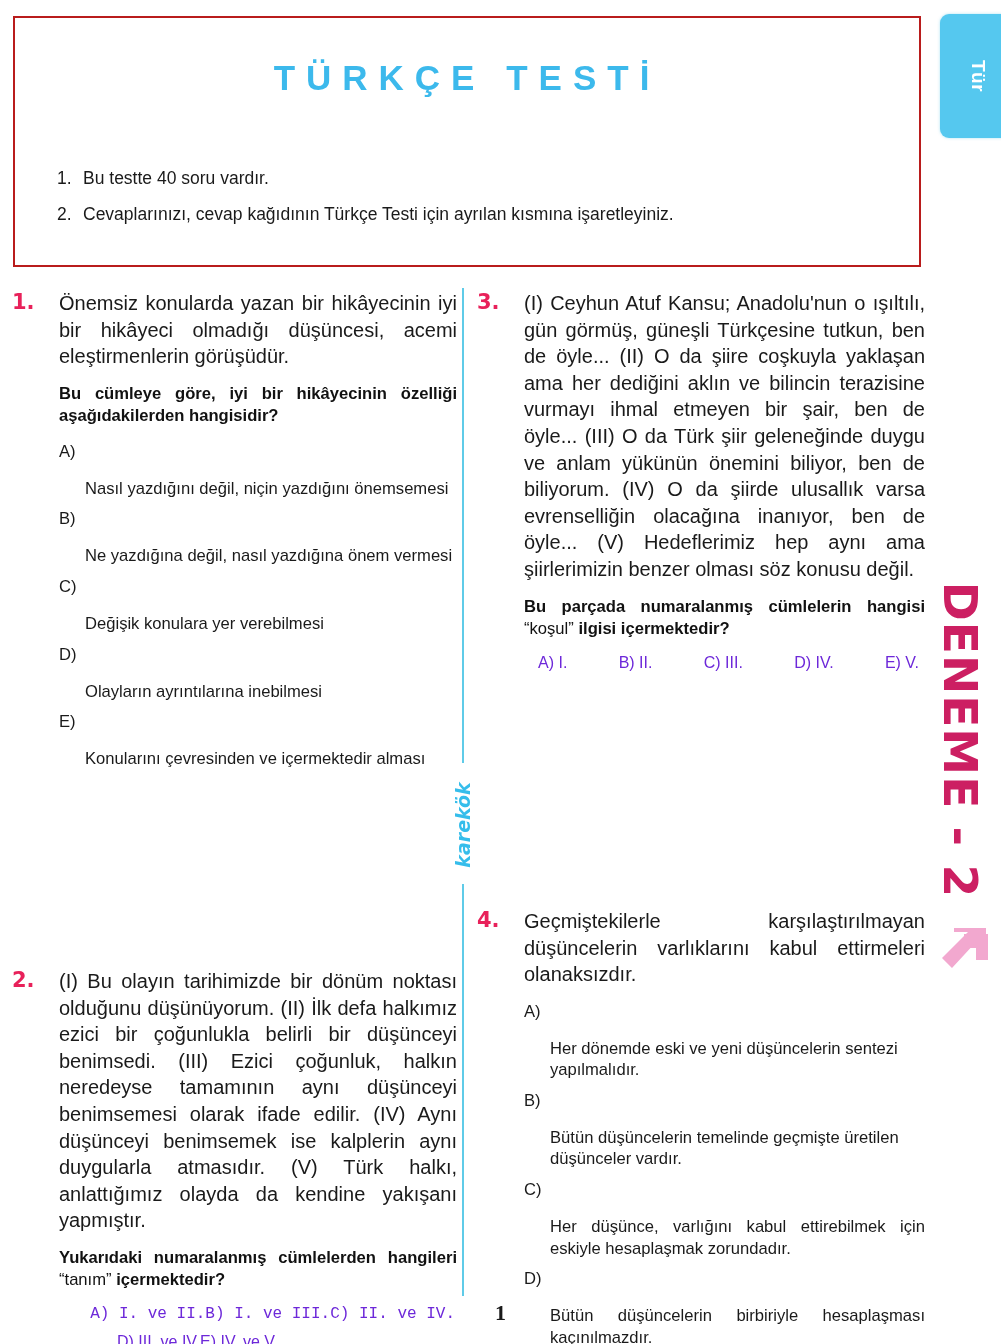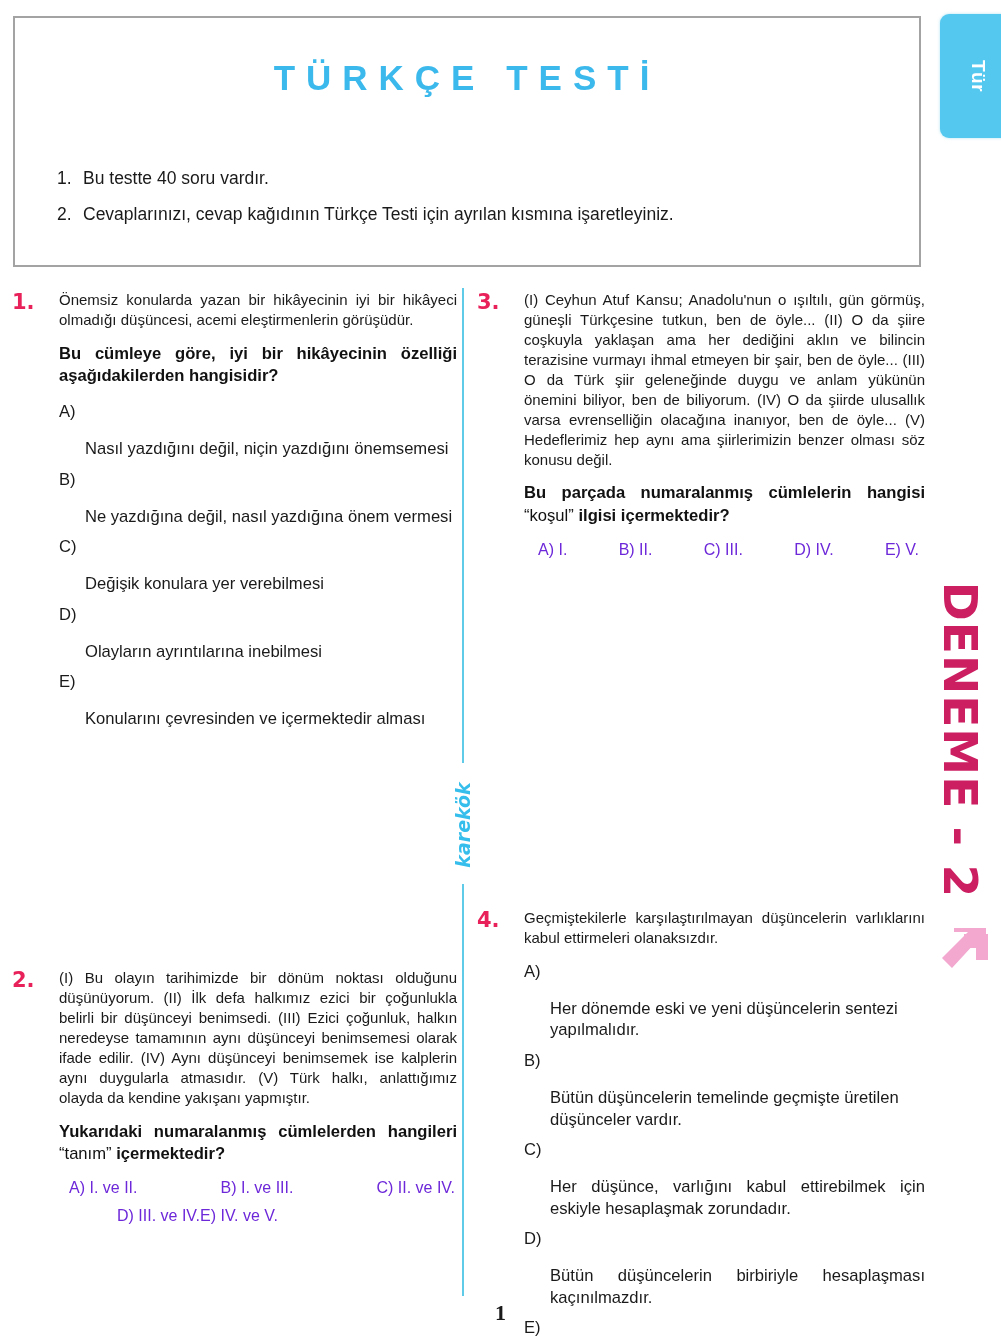--- a/index.html
+++ b/index.html
@@ -16,21 +16,21 @@
     overflow: hidden;
   }
 
   
   #header-box {
     position: absolute;
     left: 13px;
     top: 16px;
     width: 908px;
     height: 251px;
-    border: 2px solid #a3a3a3;
+    border: 2px solid #b91c1c;
     box-sizing: border-box;
     background: #ffffff;
   }
   #test-title {
     position: absolute;
     left: 0;
     top: 40px;
     width: 100%;
     text-align: center;
     font-size: 35px;
@@ -154,21 +154,21 @@
     width: 34px;
     font-size: 21px;
     font-weight: bold;
     color: #e8215a;
     font-family: "DejaVu Sans", sans-serif;
   }
   .q-body {
     margin-left: 47px;
   }
   .q-stem {
-    font-size: 15px;
+    font-size: 20px;
     line-height: 1.33;
     text-align: justify;
     color: #1a1a1a;
     margin-bottom: 13px;
   }
   .q-ask {
     font-size: 16.6px;
     line-height: 1.33;
     font-weight: bold;
     text-align: justify;
@@ -208,21 +208,21 @@
     margin-bottom: 10px;
   }
   .opt-inline {
     white-space: nowrap;
   }
 
   
   #q1 { left: 12px; top: 290px; width: 445px; }
   
   #q2 { left: 12px; top: 968px; width: 445px; }
-  #q2 .opt-row-a { justify-content: space-between; padding: 0 2px 0 10px; }
+  #q2 .opt-row-a { justify-content: flex-end; padding: 0 2px 0 10px; font-family: Liberation Mono, monospace; }
   #q2 .opt-row-b { justify-content: flex-start; padding: 0 62px 0 58px; }
   
   #q3 { left: 477px; top: 290px; width: 448px; }
   #q3 .opt-row-a { justify-content: space-between; padding: 0 6px 0 14px; }
   
   #q4 { left: 477px; top: 908px; width: 448px; }
 
   
   #page-number {
     position: absolute;

